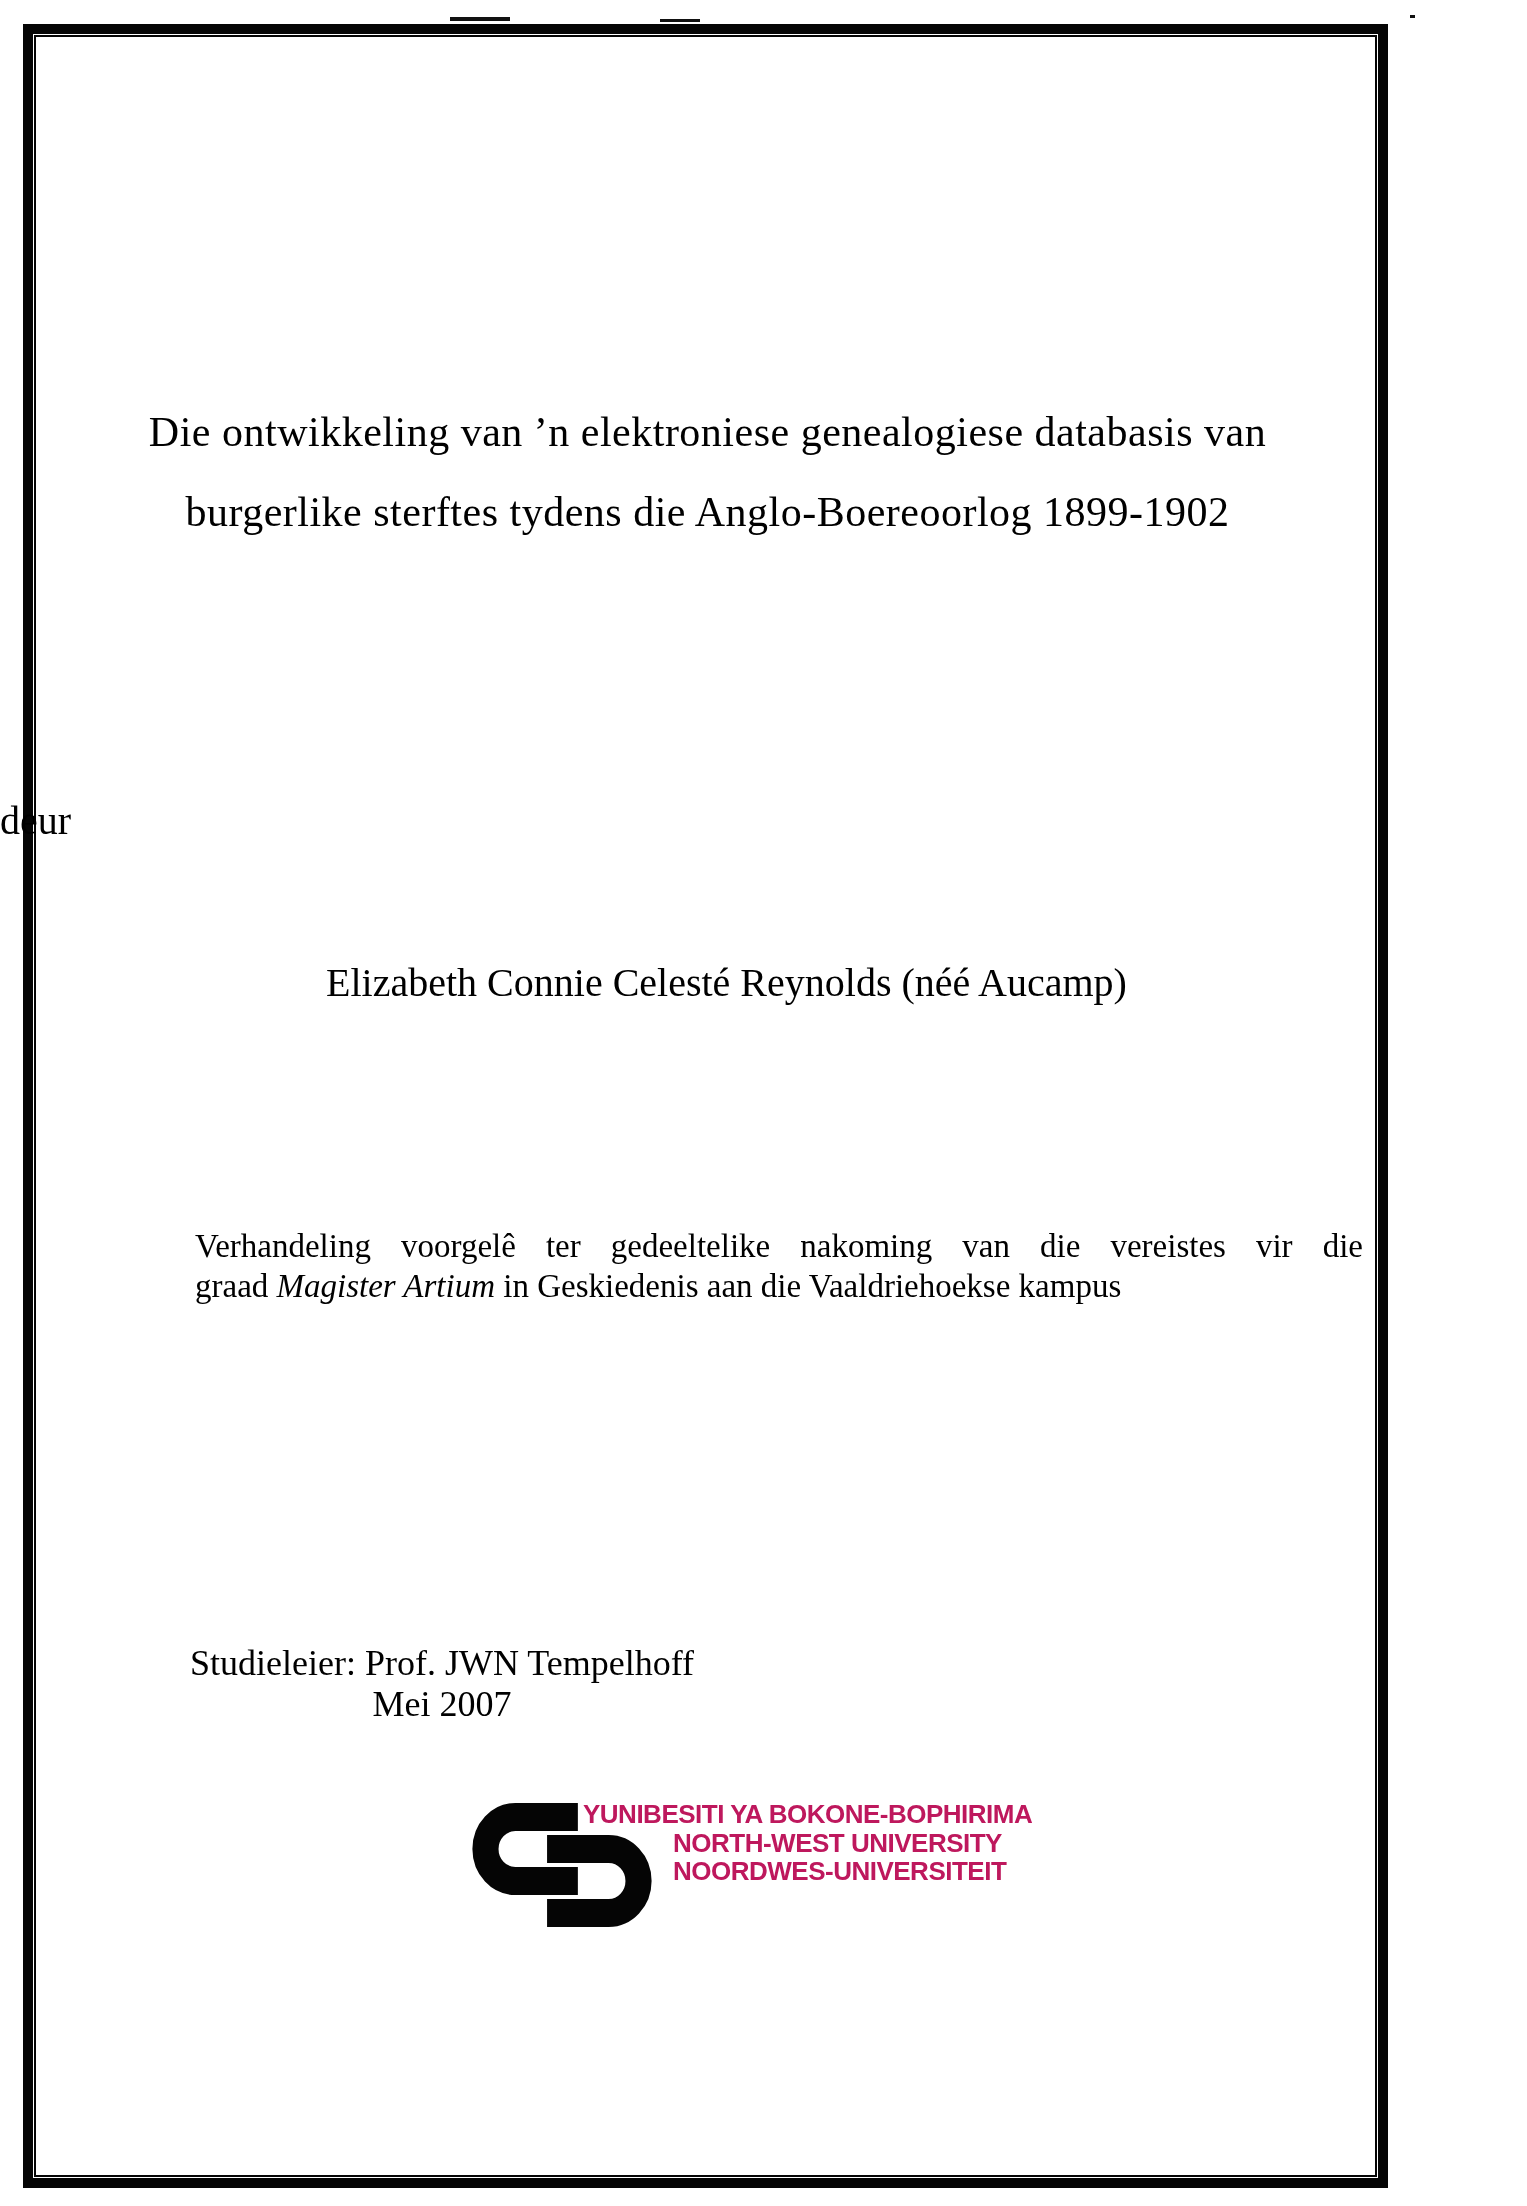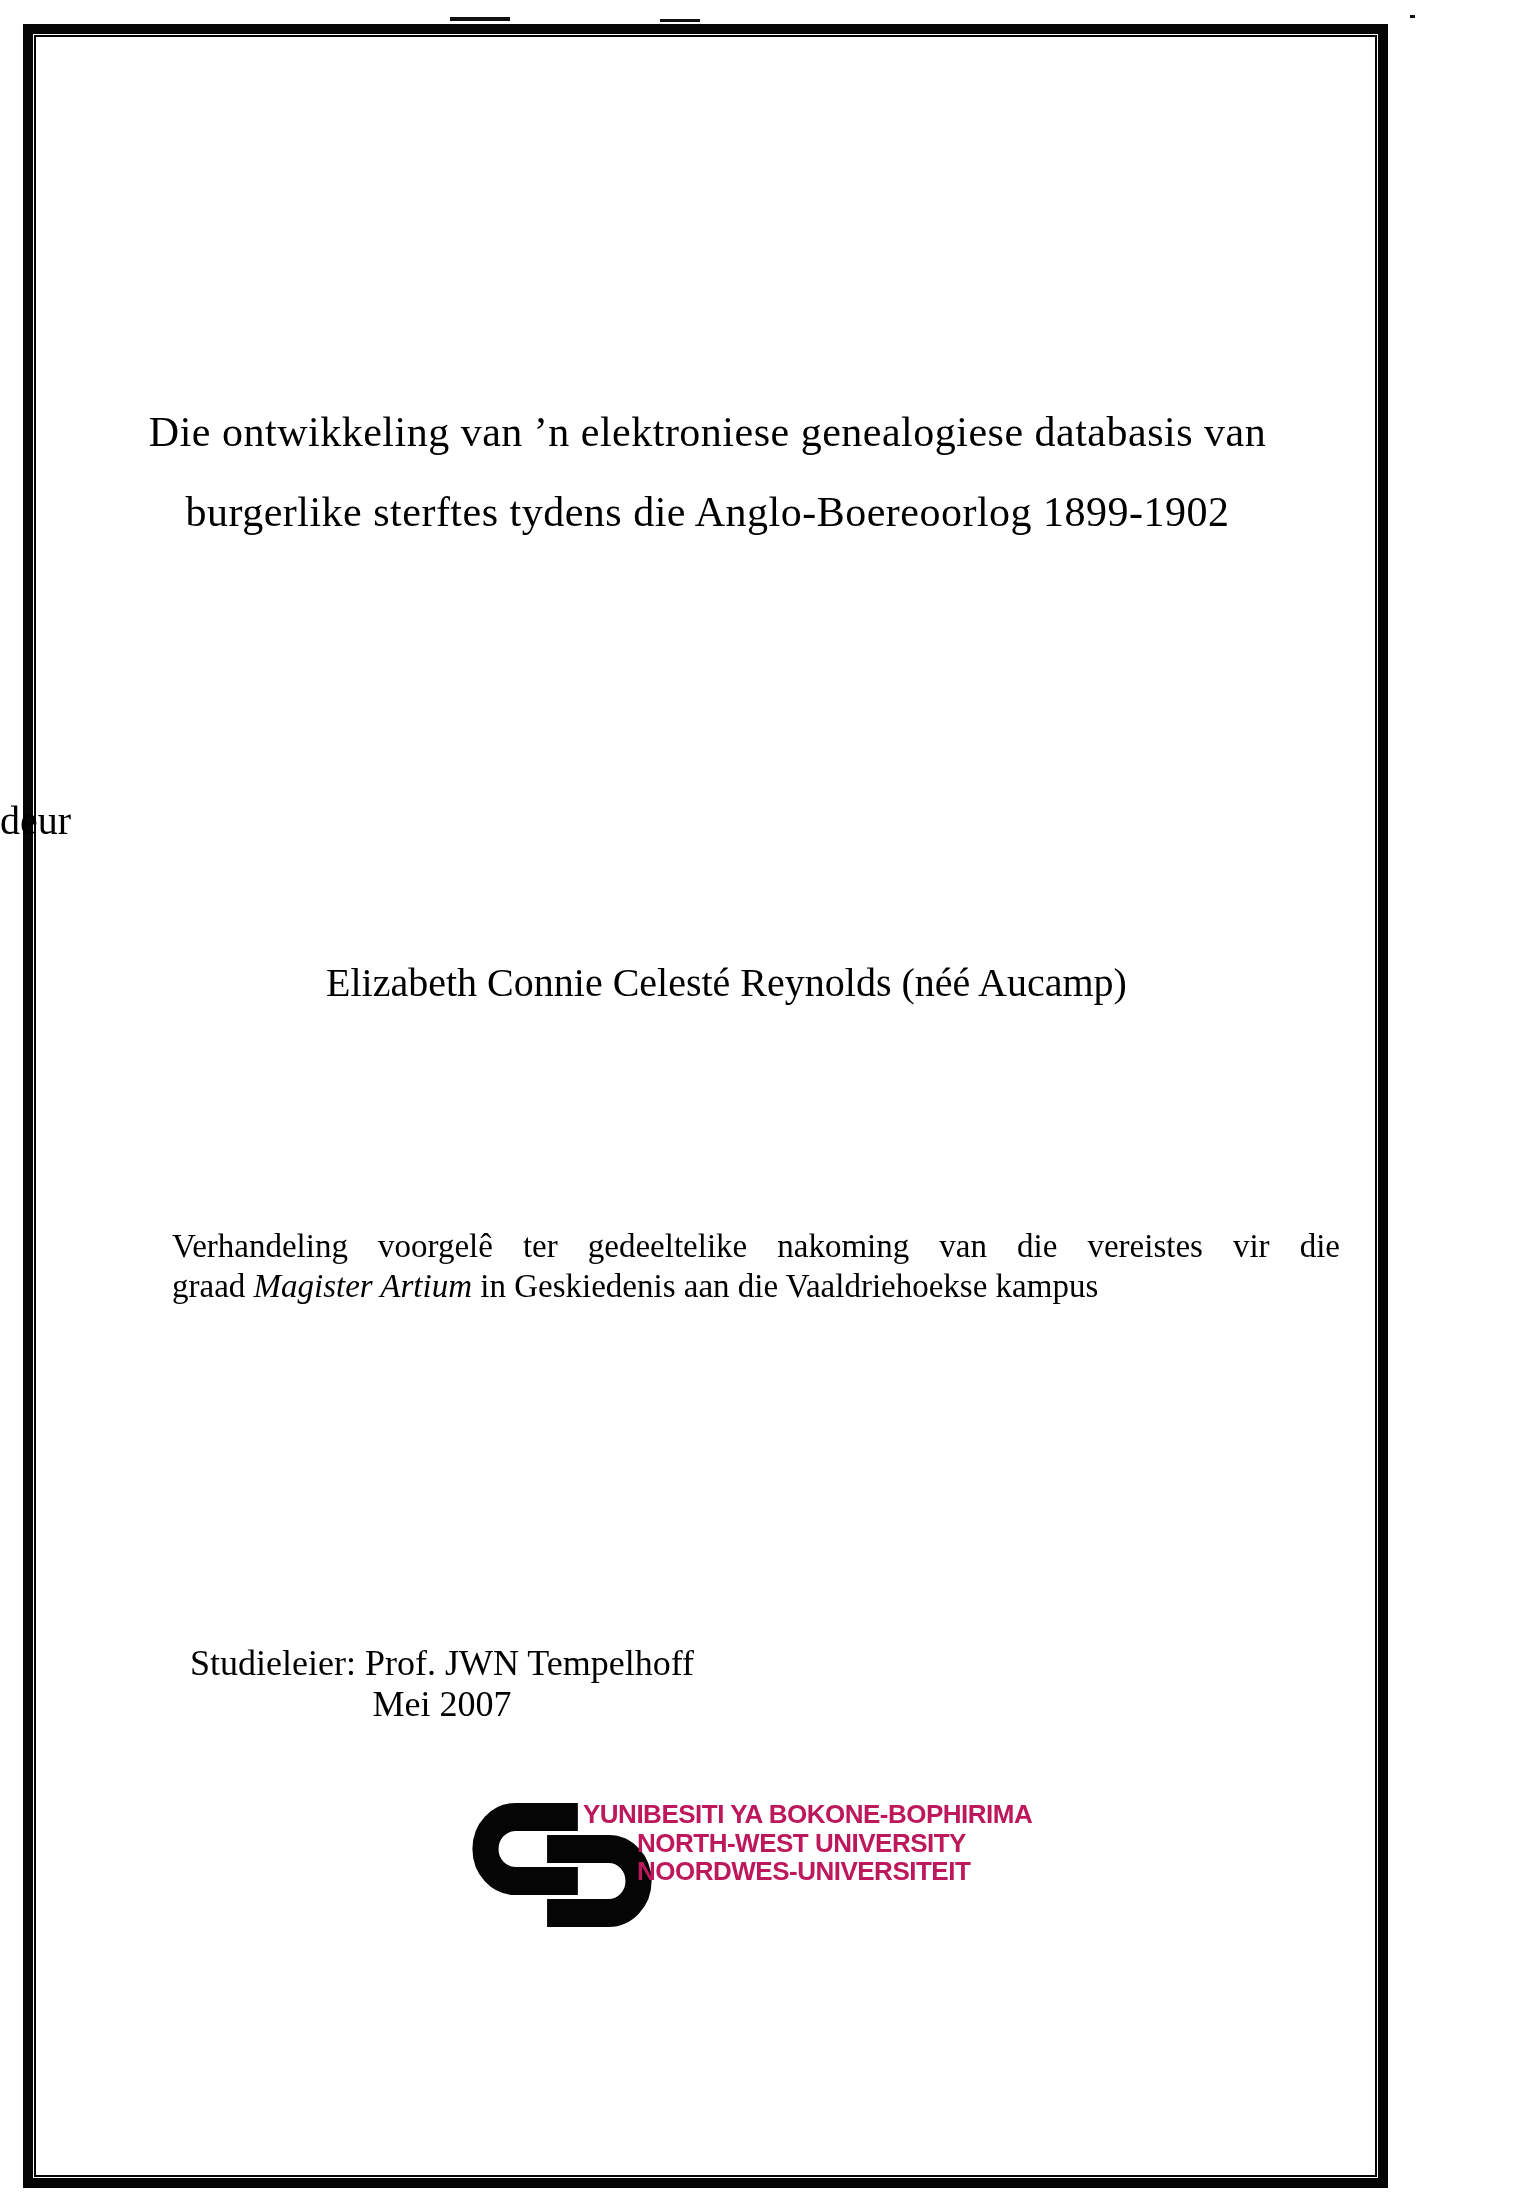--- a/index.html
+++ b/index.html
@@ -68,21 +68,21 @@
     left: 0;
     right: 0;
     top: 960px;
     text-align: center;
     font-size: 40px;
     line-height: 46px;
     margin-left: 38px;
   }
   .statement {
     position: absolute;
-    left: 172px;
+    left: 195px;
     width: 1168px;
     top: 1226px;
     font-size: 33px;
     line-height: 40px;
   }
   .justify-line {
     text-align: justify;
     text-align-last: justify;
   }
   .italic { font-style: italic; }
@@ -113,21 +113,21 @@
     left: 119px;
     top: 4px;
     font-family: "Liberation Sans", "DejaVu Sans", sans-serif;
     font-weight: 700;
     font-size: 26px;
     line-height: 28.5px;
     letter-spacing: -0.5px;
     color: #be185d;
     white-space: nowrap;
   }
-  .logo-text .indent { margin-left: 54px; }
+  .logo-text .indent { margin-left: 90px; }
 </style>
 </head>
 <body>
 
 <div class="page">
 
   <div class="frame-outer">
     <div class="frame-inner"></div>
   </div>
 

